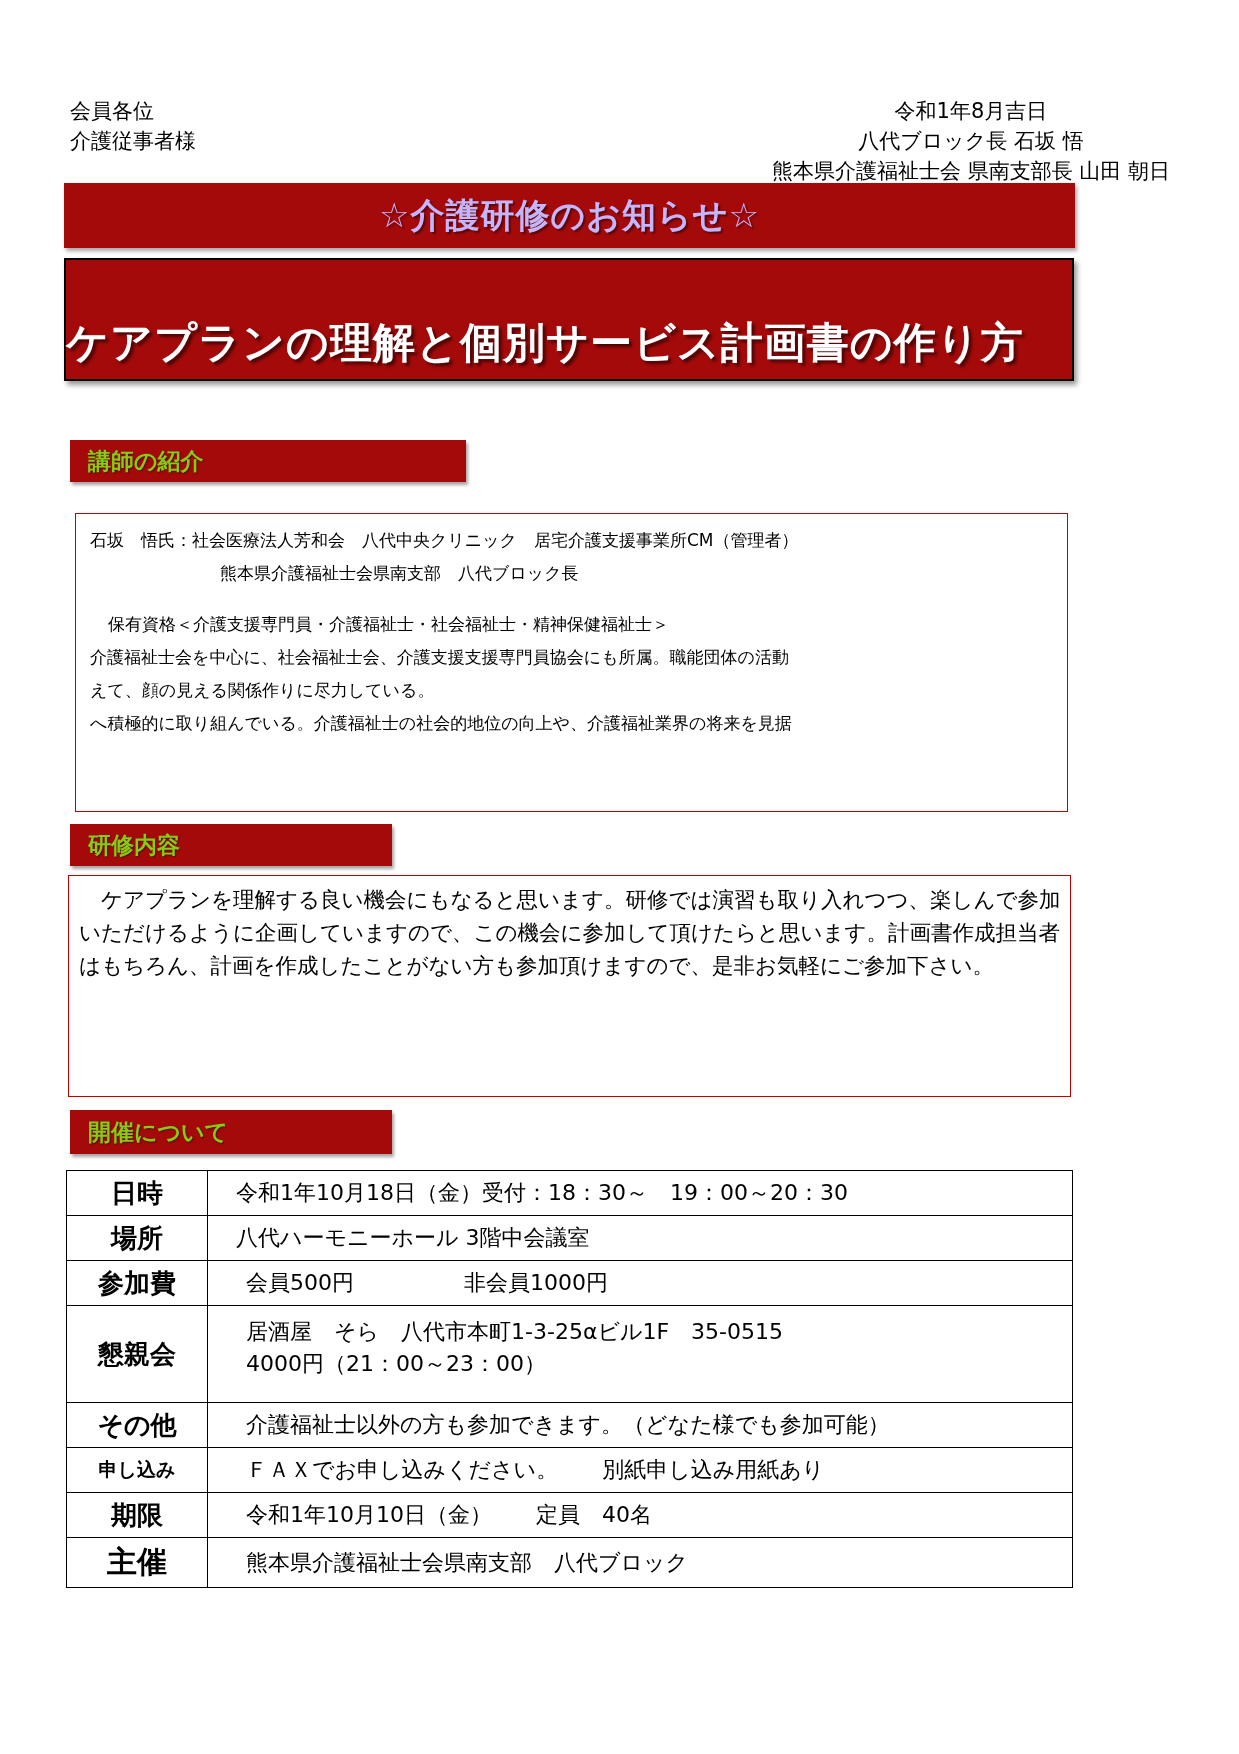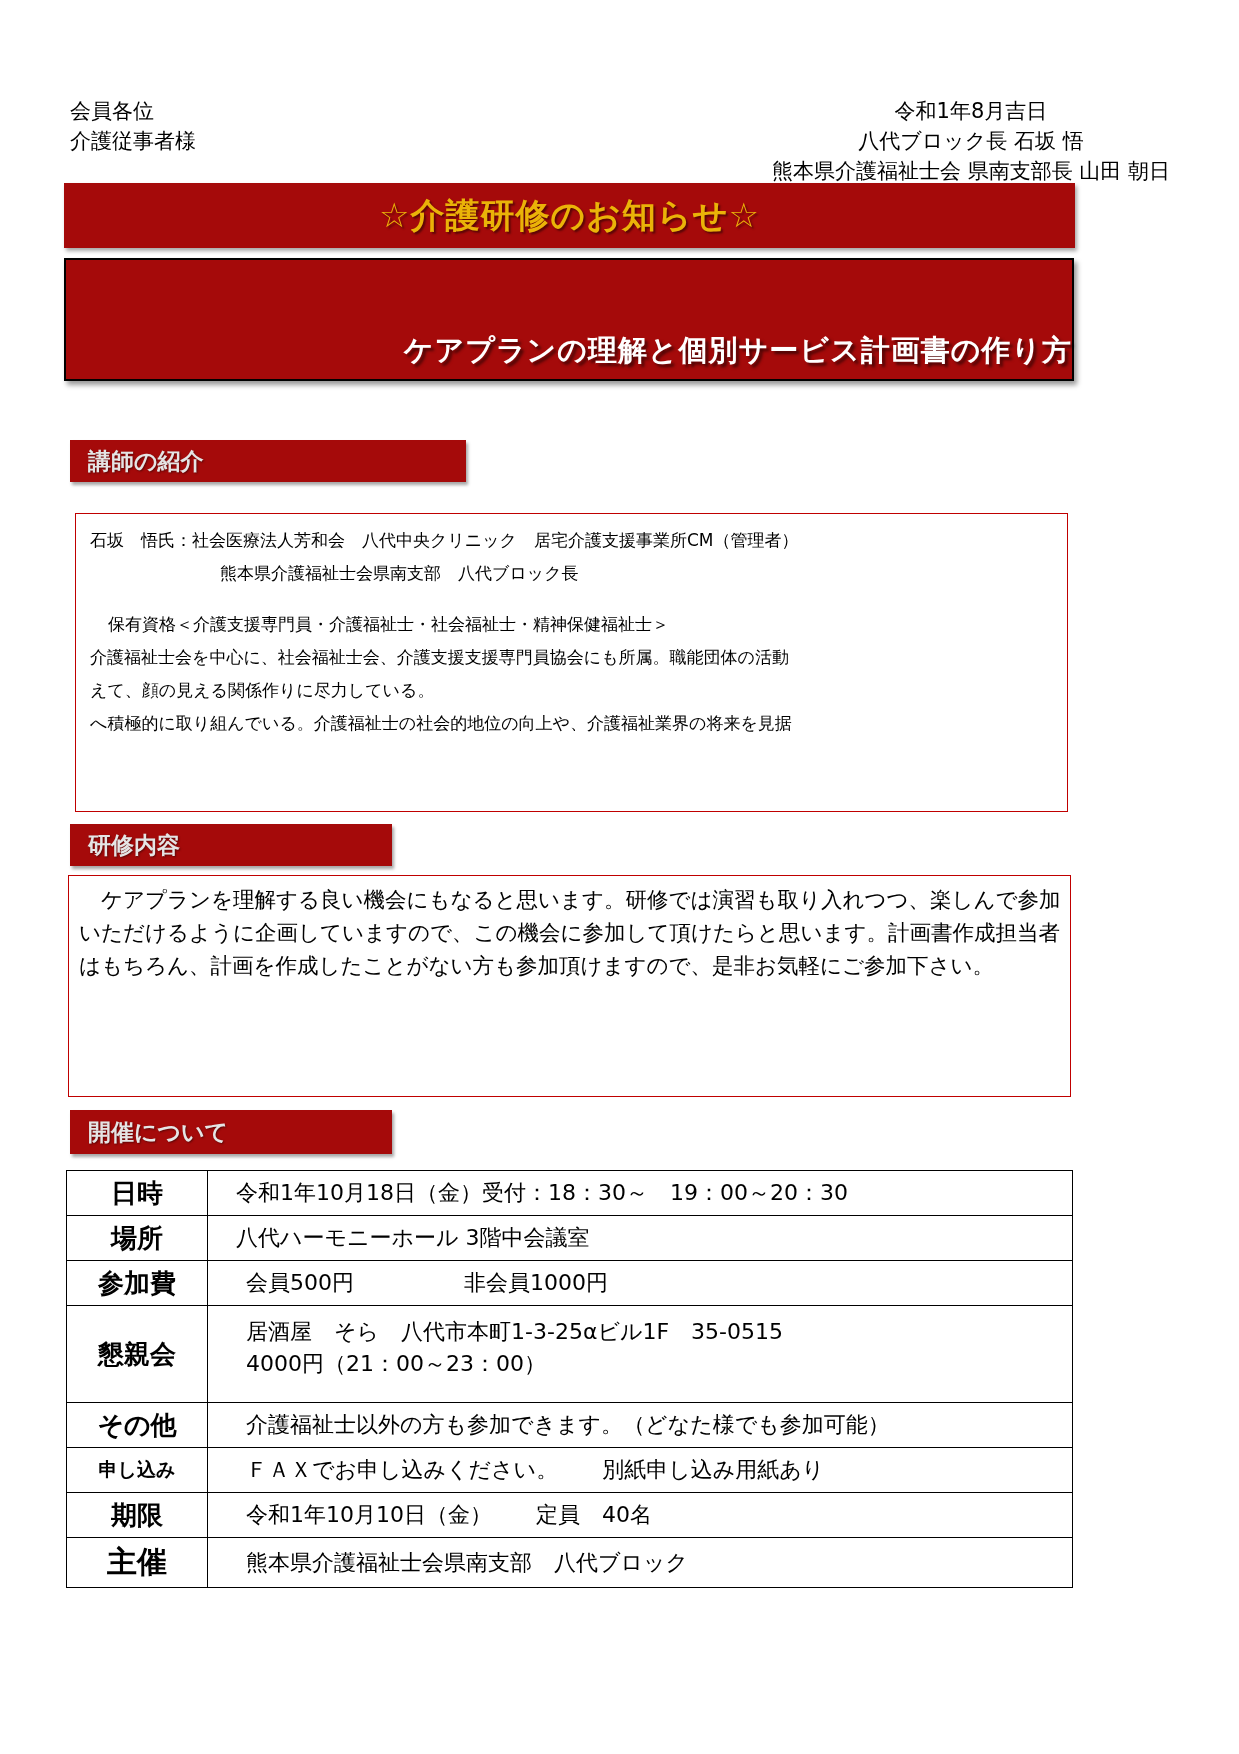--- a/index.html
+++ b/index.html
@@ -57,21 +57,21 @@
     width: 1011px;
     height: 65px;
     background: #A50A0A;
     box-shadow: 2px 3px 4px rgba(0,0,0,0.35);
   }
   .banner-announce .txt {
     position: absolute;
     left: 0; right: 0; top: 50%;
     transform: translateY(-50%);
     text-align: center;
-    color: #eab308;
+    color: #c4b5fd;
     font-size: 34px;
     font-weight: bold;
     letter-spacing: 1px;
     text-shadow: 2px 2px 2px rgba(0,0,0,0.45);
   }
 
   
   .banner-title {
     position: absolute;
     left: 64px;
@@ -80,33 +80,33 @@
     height: 123px;
     background: #A50A0A;
     border: 2px solid #000000;
     box-shadow: 3px 4px 5px rgba(0,0,0,0.4);
     box-sizing: border-box;
   }
   .banner-title .txt {
     position: absolute;
     left: 0; right: 0;
     bottom: 8px;
-    text-align: right;
+    text-align: left;
     color: #ffffff;
-    font-size: 29px;
+    font-size: 42px;
     font-weight: bold;
     letter-spacing: 1px;
     text-shadow: 3px 3px 3px rgba(0,0,0,0.55);
   }
 
   
   .sec-head {
     position: absolute;
     background: #A50A0A;
-    color: #e5e5e5;
+    color: #84cc16;
     font-size: 23px;
     font-weight: bold;
     box-shadow: 2px 3px 3px rgba(0,0,0,0.35);
     box-sizing: border-box;
   }
   .sec-head span {
     position: absolute;
     left: 18px;
     top: 50%;
     transform: translateY(-50%);

